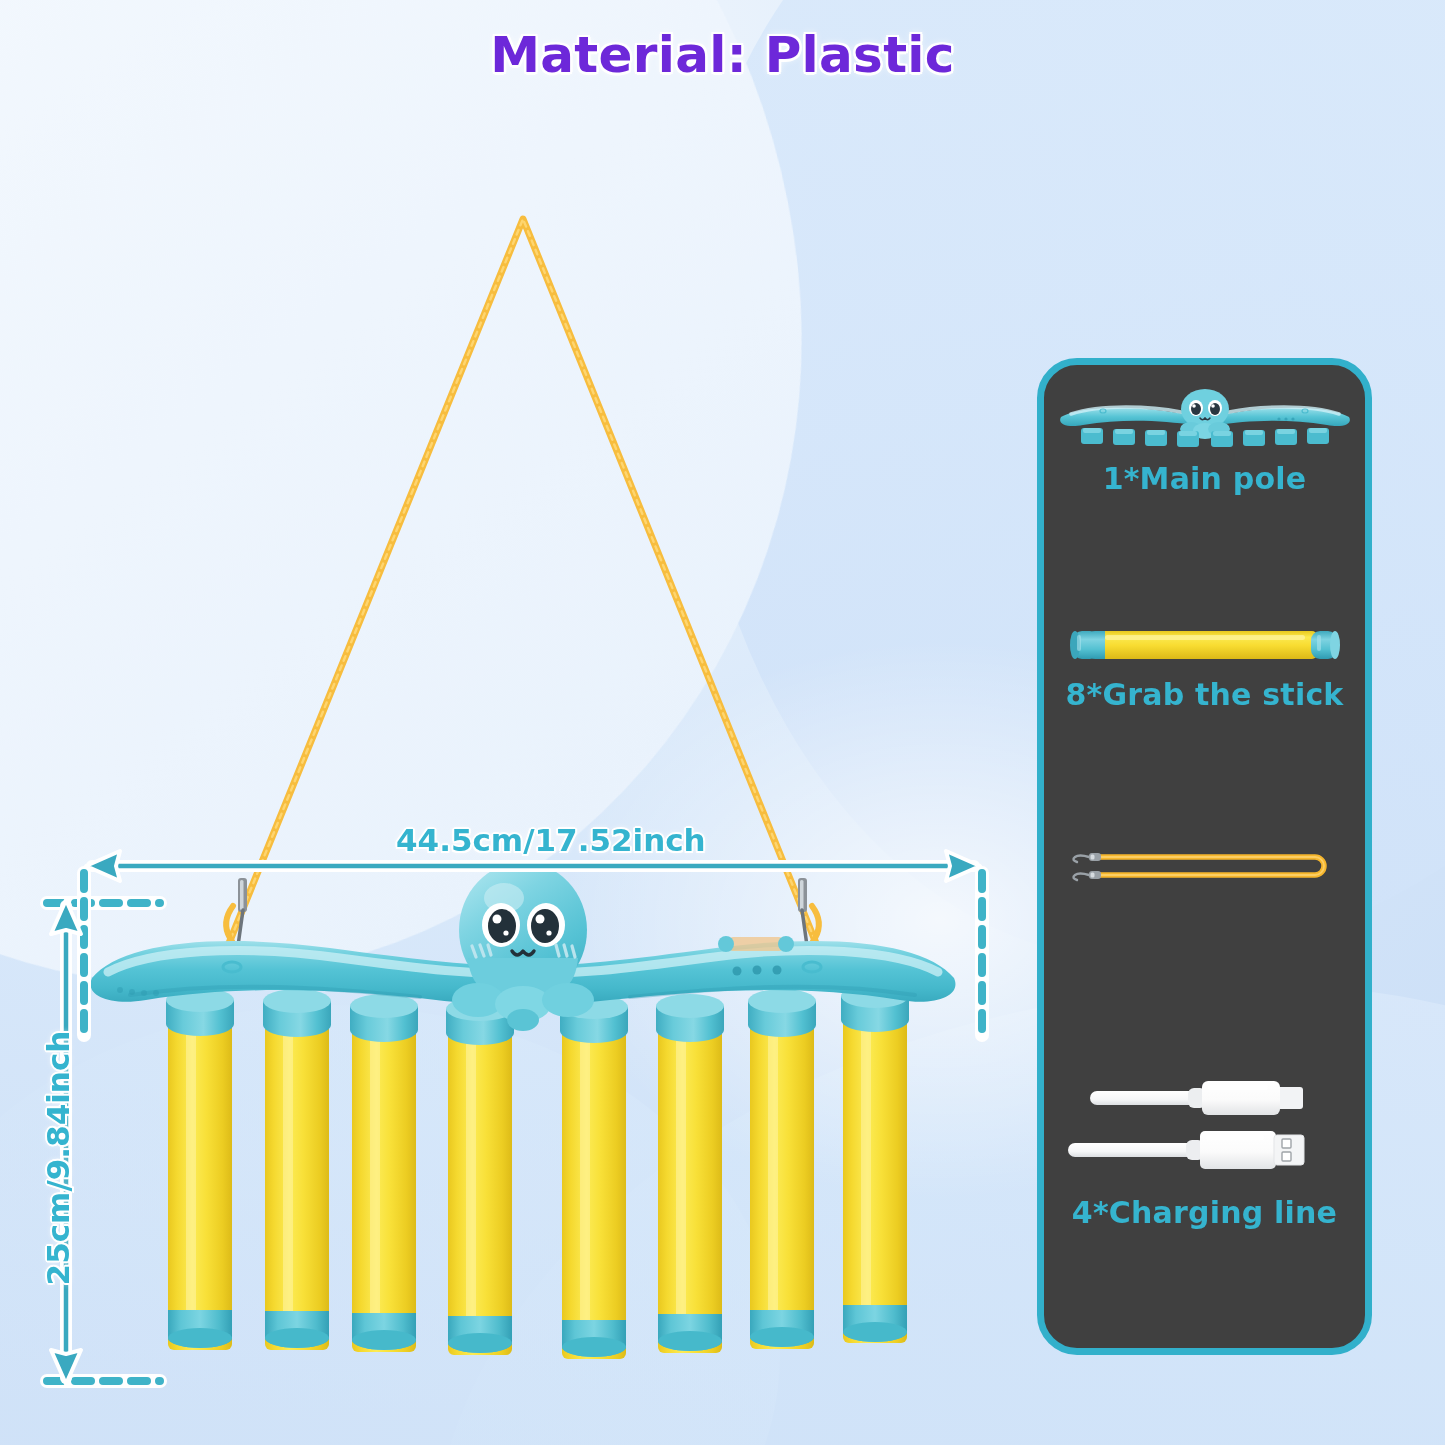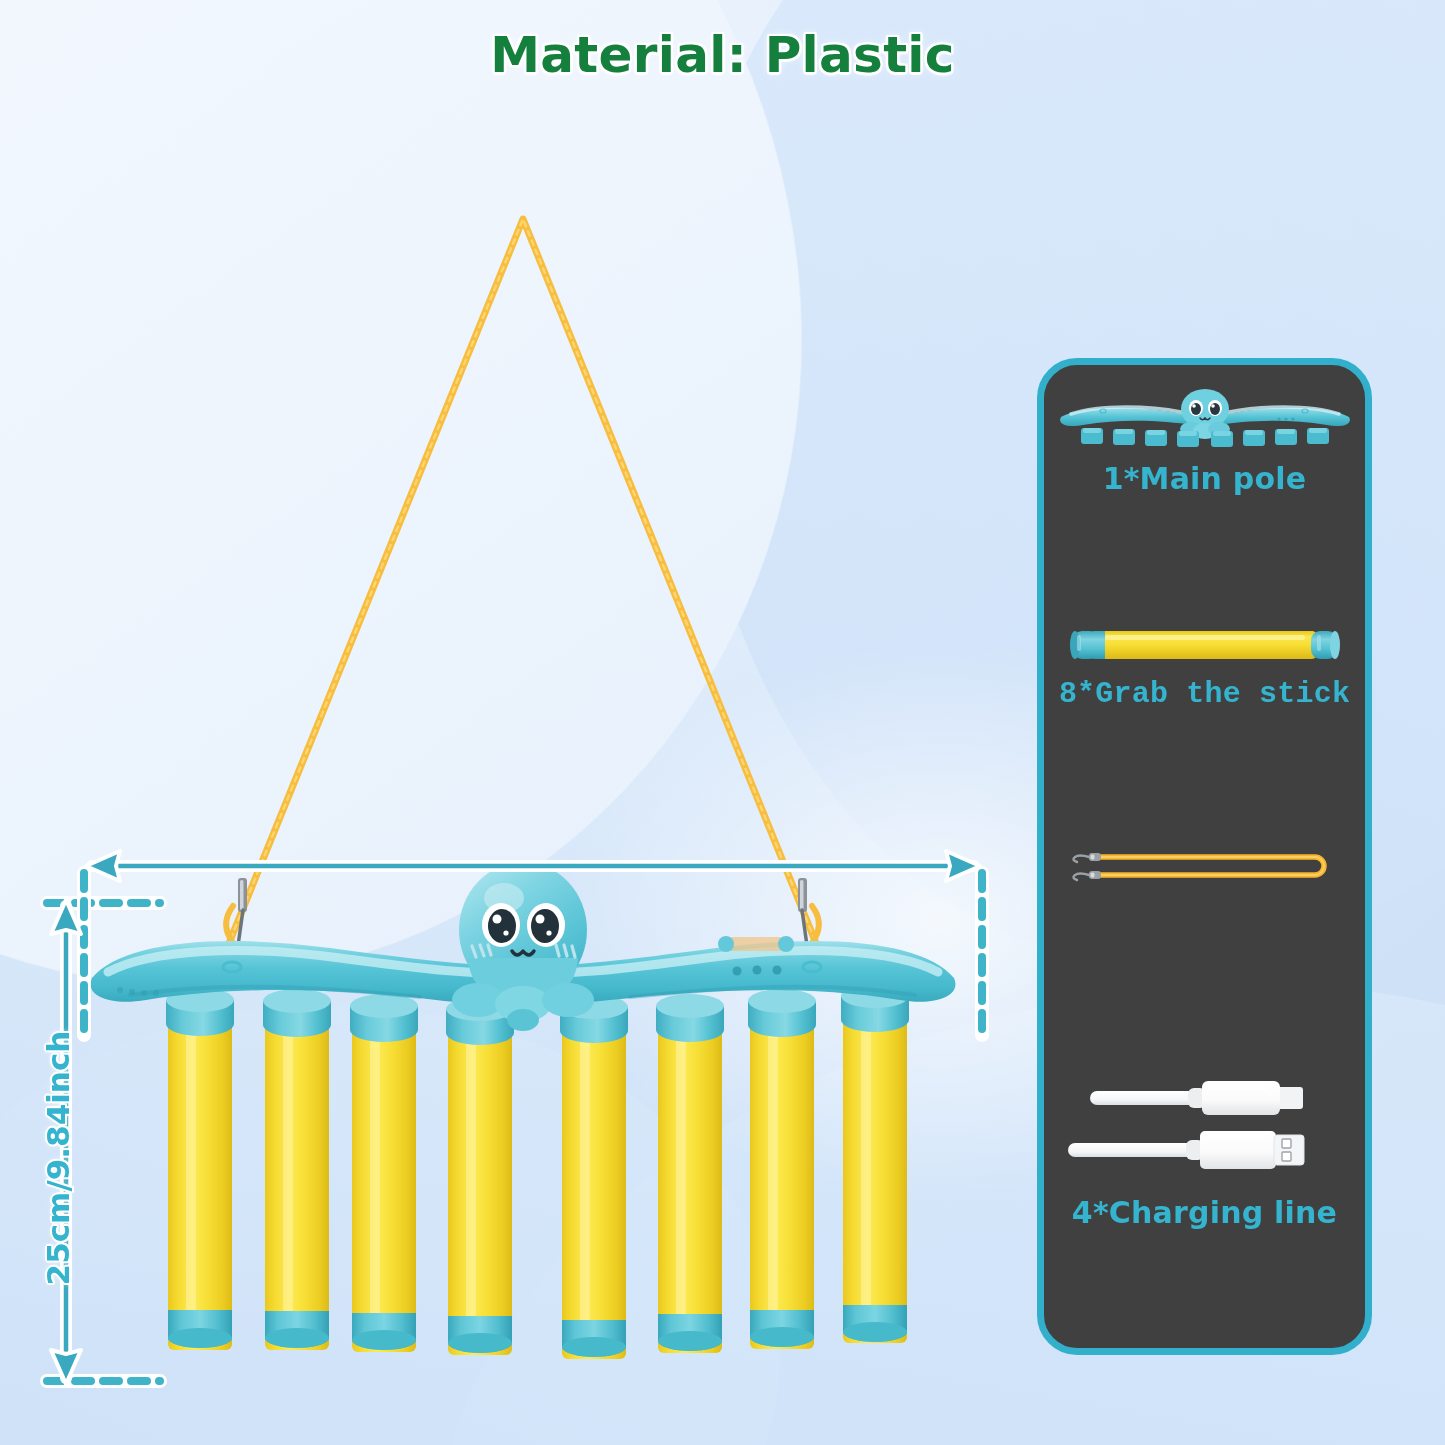--- a/index.html
+++ b/index.html
@@ -79,21 +79,21 @@
     letter-spacing:.5px;
     text-shadow:
       0 0 10px #ffffff, 0 0 10px #ffffff,
       3px 0 0 #ffffff,-3px 0 0 #ffffff,0 3px 0 #ffffff,0 -3px 0 #ffffff,
       2px 2px 0 #ffffff,-2px 2px 0 #ffffff,2px -2px 0 #ffffff,-2px -2px 0 #ffffff;
   }
   .subtitle{
     margin-top:10px;
     font-size:50px;
     font-weight:700;
-    color:#15803d;
+    color:#6d28d9;
     letter-spacing:.3px;
     text-shadow:
       0 0 8px #ffffff,
       2.5px 0 0 #ffffff,-2.5px 0 0 #ffffff,0 2.5px 0 #ffffff,0 -2.5px 0 #ffffff,
       2px 2px 0 #ffffff,-2px 2px 0 #ffffff,2px -2px 0 #ffffff,-2px -2px 0 #ffffff;
   }
 
   
   .svg-layer{position:absolute;inset:0;}
   .svg-layer svg{display:block;}
@@ -142,21 +142,21 @@
   }
   .part-label{
     font-size:30px;
     font-weight:700;
     color:#35b4cf;
     letter-spacing:.2px;
     margin-top:10px;
     white-space:nowrap;
   }
   #part-0{ top:22px; }
-  #part-1{ top:258px;font-family:Liberation Mono, monospace; }
+  #part-1{ top:258px; }
   #part-2{ top:478px; }
   #part-3{ top:710px; }
 </style>
 </head>
 <body>
 
 <div id="stage">
 
   <div class="bg-base"></div>
   <div class="bg-swoosh-b"></div>
@@ -400,20 +400,21 @@
       <g>
         <path d="M66 906 V1378" stroke="#ffffff" stroke-width="12" stroke-linecap="round"></path>
         <path d="M66 906 V1378" stroke="#3aa9c0" stroke-width="4.5" stroke-linecap="round"></path>
         <path d="M66 900 L81 934 L66 930 L51 934 Z" fill="#3aa9c0" stroke="#ffffff" stroke-width="4" stroke-linejoin="round"></path>
         <path d="M66 1384 L81 1350 L66 1354 L51 1350 Z" fill="#3aa9c0" stroke="#ffffff" stroke-width="4" stroke-linejoin="round"></path>
       </g>
     </g>
   </svg>
   </div>
 
+  <div class="dim-label" id="dim-width-label">44.5cm/17.52inch</div>
   <div class="dim-label" id="dim-height-label">25cm/9.84inch</div>
 
   <div class="parts-card">
 
     <div class="part-item" id="part-0">
       <div class="part-fig">
         <svg width="300" height="64" viewBox="0 0 300 64" xmlns="http://www.w3.org/2000/svg">
           <defs>
             <linearGradient id="pBar" x1="0" y1="0" x2="0" y2="1">
               <stop offset="0%" stop-color="#9ce0ea"></stop>

